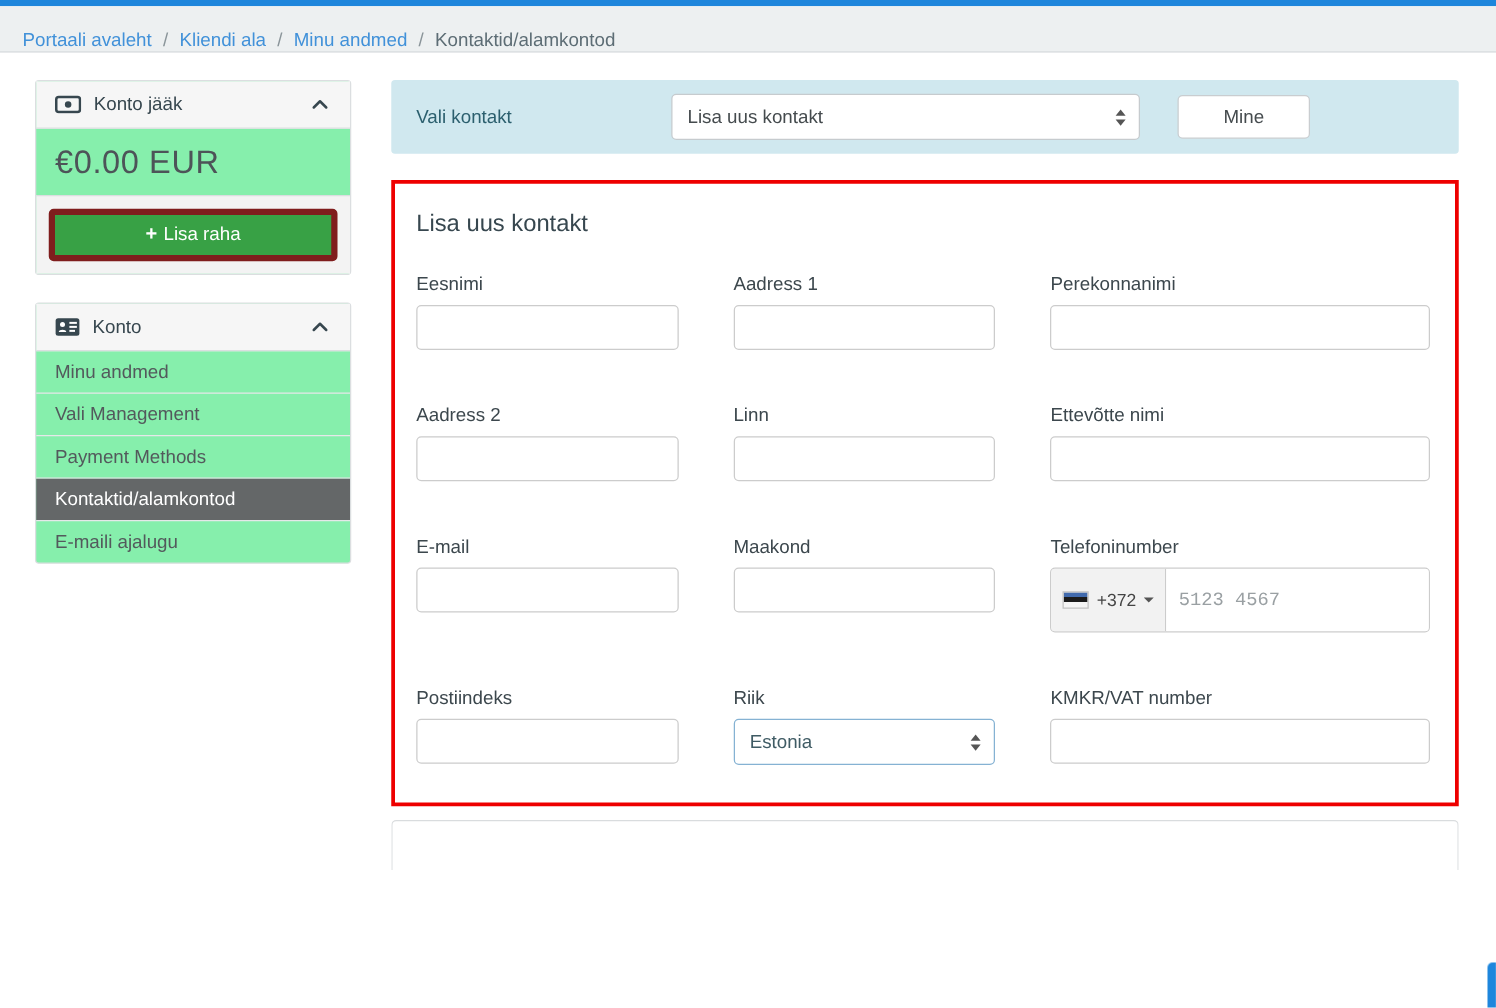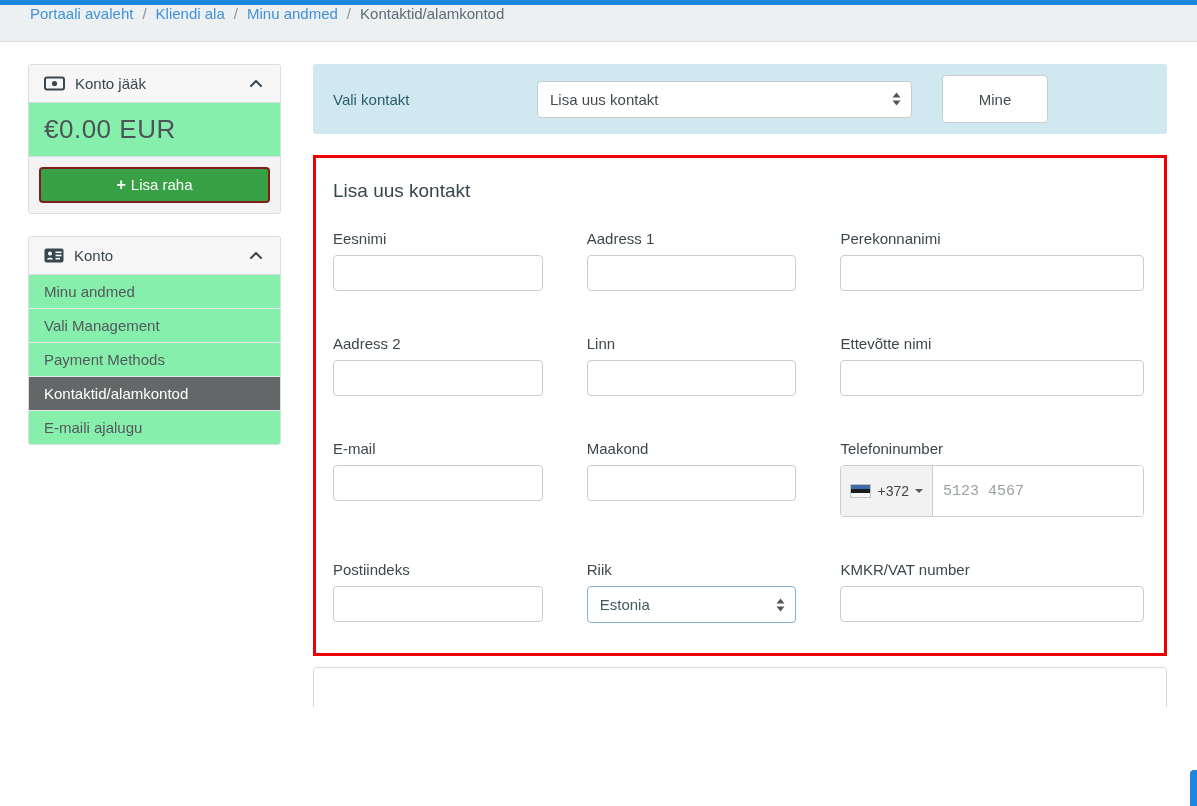--- a/index.html
+++ b/index.html
@@ -2,59 +2,59 @@
 <html><head>
 <meta charset="utf-8">
 <style>
   * { margin:0; padding:0; box-sizing:border-box; }
   html,body { width:1197px; height:806px; overflow:hidden; background:#fff;
     font-family:"Liberation Sans","DejaVu Sans",sans-serif; color:#3c474d; }
 
   
   .top-strip { height:5px; background:#1e86dc; }
   .breadcrumb-bar { height:37px; background:#edf0f1; border-bottom:1px solid #d8dcde;
-    display:flex; align-items:flex-start; padding:0 30px; font-size:15px; }
+    display:flex; align-items:flex-end; padding:0 18px; font-size:15px; }
   .breadcrumb-bar a { color:#4191d9; text-decoration:none; cursor:pointer; }
   .crumb-sep { color:#8a9499; margin:0 9px; }
   .crumb-current { color:#5d6d75; }
 
   
   .container { display:flex; padding:22px 30px 0 28px; gap:32px; }
   .sidebar { width:253px; flex:none; }
   .main { flex:1; min-width:0; }
 
   
   .panel { border:1px solid #dbdee0; border-radius:3px; background:#86efac; margin-bottom:22px; }
   .panel-header { display:flex; align-items:center; gap:10px; background:#f6f6f6;
     border-bottom:1px solid #dbdee0; padding:10px 15px; color:#37474f; font-size:15px; }
   .panel-header .ph-title { flex:1; }
   .chevron-btn { background:none; border:none; cursor:pointer; padding:2px; display:flex; }
   .panel-body { padding:11px 15px; }
   .balance-amount { font-size:26px; color:#4d5458; letter-spacing:.5px; }
   .panel-footer { background:#f3f3f3; border-top:1px solid #dbdee0; padding:10px; }
-  .green-btn { display:block; width:100%; background:#38a145; color:#fff; border:2px solid #7f1d1d;
+  .green-btn { display:block; width:100%; background:#38a145; color:#fff; border:5px solid #7f1d1d;
     border-radius:4px; font-size:15px; padding:7px 0; cursor:pointer; 
     font-family:inherit; }
   .green-btn .plus { font-weight:bold; font-size:16px; margin-right:5px; }
 
   .menu { list-style:none; }
   .menu li { border-top:1px solid #e6e8e9; }
   .menu li:first-child { border-top:none; }
   .menu-item { display:block; padding:8px 15px; font-size:15px; color:#53595c; cursor:pointer; }
   .menu-item.active { background:#646768; color:#fff; }
 
   
   .contact-bar { background:#d0e8ef; border-radius:3px; padding:11px 20px;
     display:flex; align-items:center; }
   .contact-bar .cb-label { width:204px; color:#2b5f6e; font-size:15px; flex:none; }
   .select-box { position:relative; width:375px; height:37px; background:#fff;
     border:1px solid #c6cbce; border-radius:4px; display:flex; align-items:center;
     padding:0 30px 0 12px; font-size:15px; color:#454b4e; cursor:pointer; }
   .select-box .caret { position:absolute; right:10px; top:50%; transform:translateY(-50%); display:flex; }
-  .mine-btn { margin-left:30px; width:106px; height:48px; background:#fff; border:1px solid #c9cdd0;
+  .mine-btn { margin-left:30px; width:106px; height:35px; background:#fff; border:1px solid #c9cdd0;
     border-radius:4px; font-size:15px; color:#454b4e; cursor:pointer; font-family:inherit; }
 
   
   .red-box { margin-top:21px; border:3px solid #ee0000; background:#fff;
     padding:22px 20px 30px 17px; }
   .form-title { font-size:19px; color:#37474f; font-weight:normal; margin-bottom:28px; }
   .form-grid { display:grid; grid-template-columns:1fr 1fr 1fr; column-gap:29px; row-gap:28px;gap:44px; }
   .field label { display:block; font-size:15px; color:#3c474d; margin-bottom:8px; }
   .text-input { width:100%; height:36px; border:1px solid #ccc; border-radius:4px;
     padding:0 11px; font-size:15px; color:#444; font-family:inherit; outline:none; }

